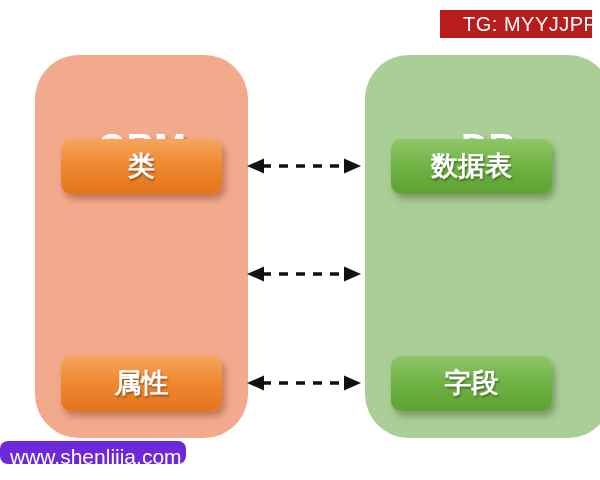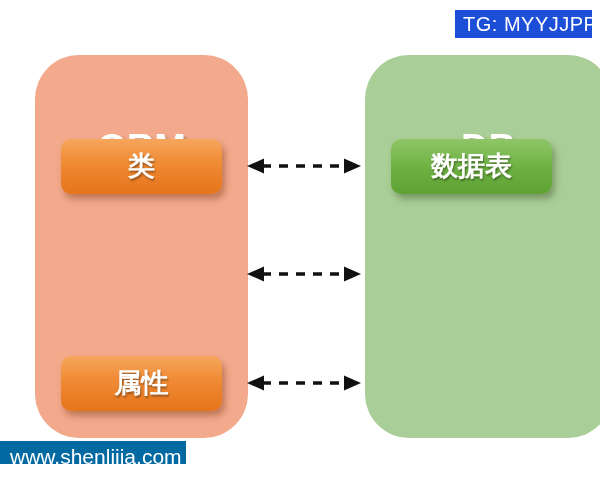--- a/index.html
+++ b/index.html
@@ -17,41 +17,42 @@
   }
 
   
   .badge {
     position: absolute;
     top: 10px;
     right: 8px;
     width: 129px;
     height: 28px;
     line-height: 28px;
-    padding-left: 8px;
-    background: #1d4ed8;
+    padding-left: 23px;
+    background: #b91c1c;
     color: #ffffff;
     font-size: 20px;
     letter-spacing: 0.5px;
     white-space: nowrap;
   }
 
   
   .watermark {
     position: absolute;
     left: 0;
     top: 441px;
     width: 176px;
     height: 23px;
     line-height: 31px;
     padding-left: 10px;
-    background: #0369a1;
+    background: #6d28d9;
     color: #ffffff;
     font-size: 21px;
     white-space: nowrap;
+    border-radius: 8px;
   }
 
   
   .panel {
     position: absolute;
     top: 55px;
     width: 213px;
     height: 383px;
     border-radius: 44px;
   }
@@ -120,20 +121,21 @@
 
   <div class="panel panel-left">
     <div class="panel-title">ORM</div>
     <div class="node node-orange row1">类</div>
     <div class="node node-orange row3">属性</div>
   </div>
 
   <div class="panel panel-right">
     <div class="panel-title">DB</div>
     <div class="node node-green row1">数据表</div>
+    <div class="node node-green row3">字段</div>
   </div>
 
   <svg class="arrow arrow-1" viewBox="0 0 116 22">
     <line x1="16" y1="11" x2="100" y2="11" stroke="#111111" stroke-width="3.6" stroke-dasharray="9 8"></line>
     <polygon points="1,11 18,3.5 18,18.5" fill="#111111"></polygon>
     <polygon points="115,11 98,3.5 98,18.5" fill="#111111"></polygon>
   </svg>
   <svg class="arrow arrow-2" viewBox="0 0 116 22">
     <line x1="16" y1="11" x2="100" y2="11" stroke="#111111" stroke-width="3.6" stroke-dasharray="9 8"></line>
     <polygon points="1,11 18,3.5 18,18.5" fill="#111111"></polygon>

